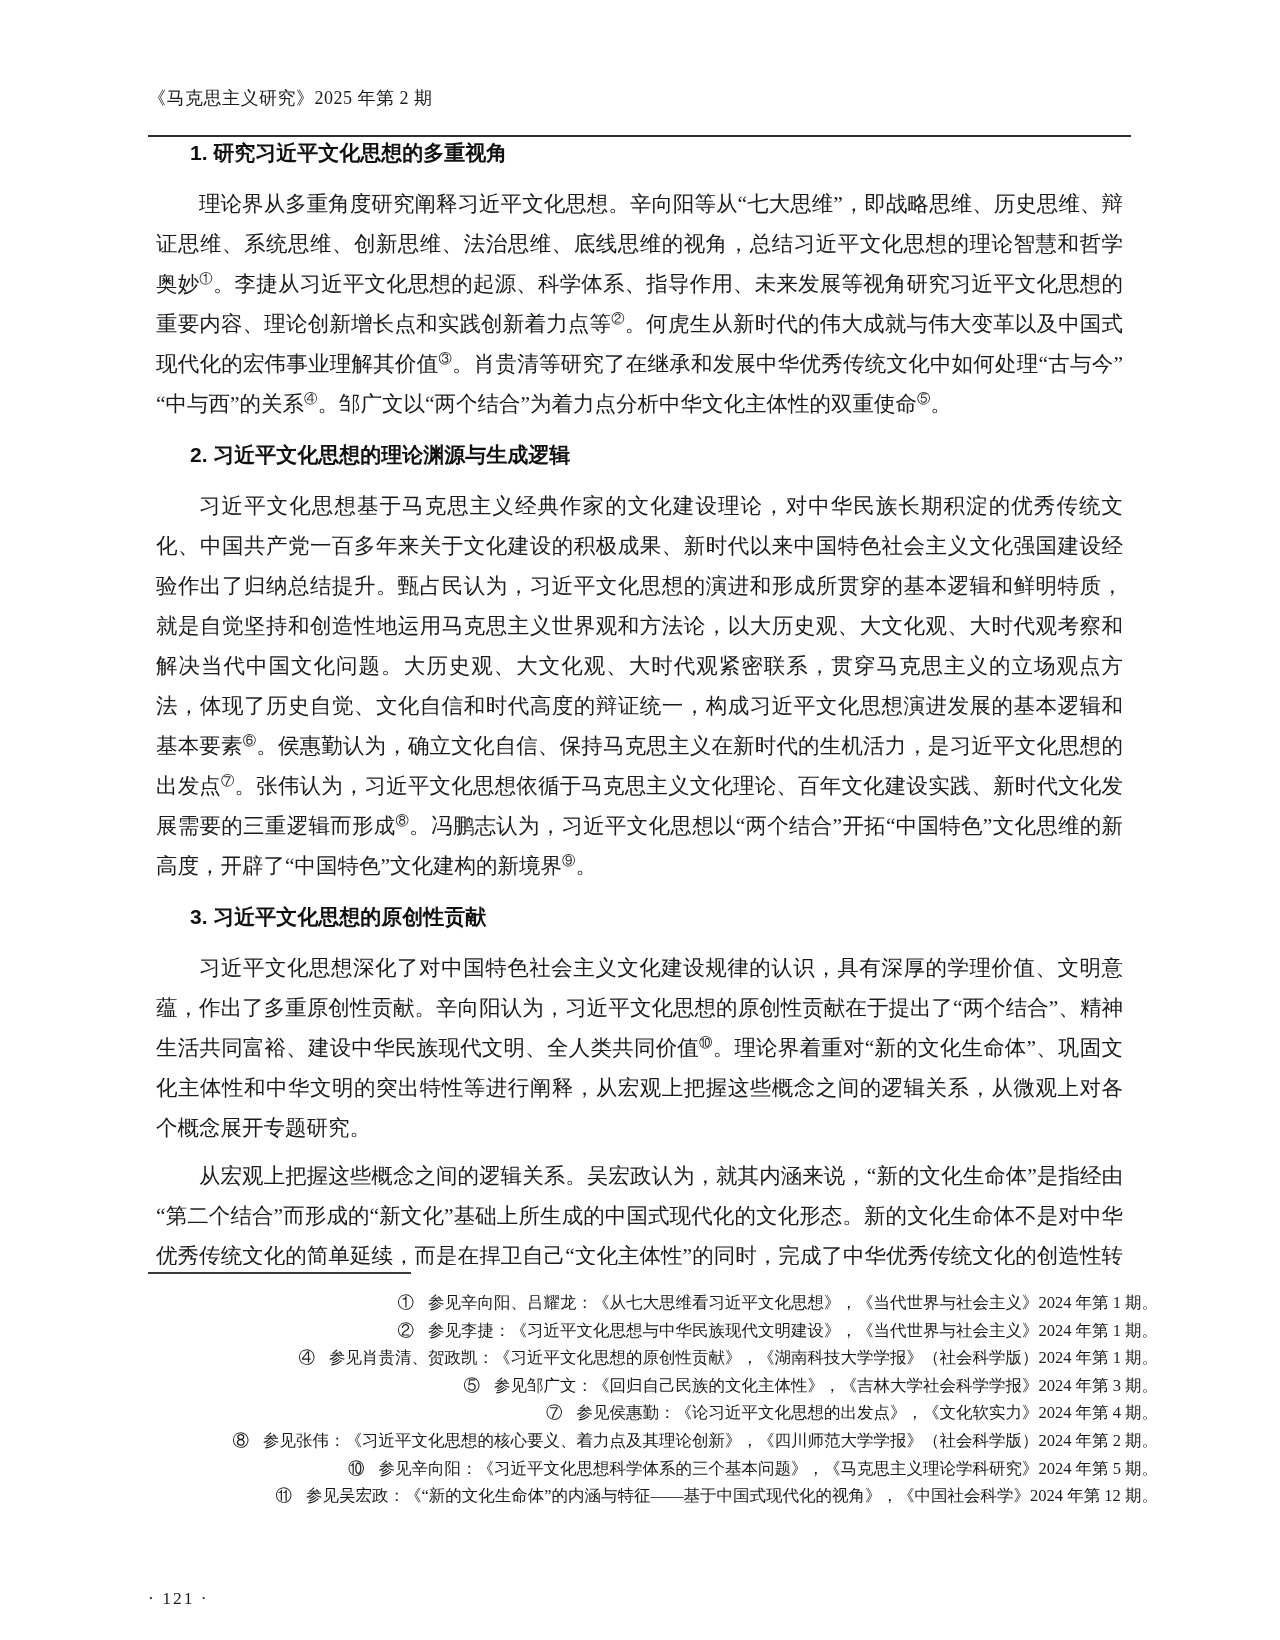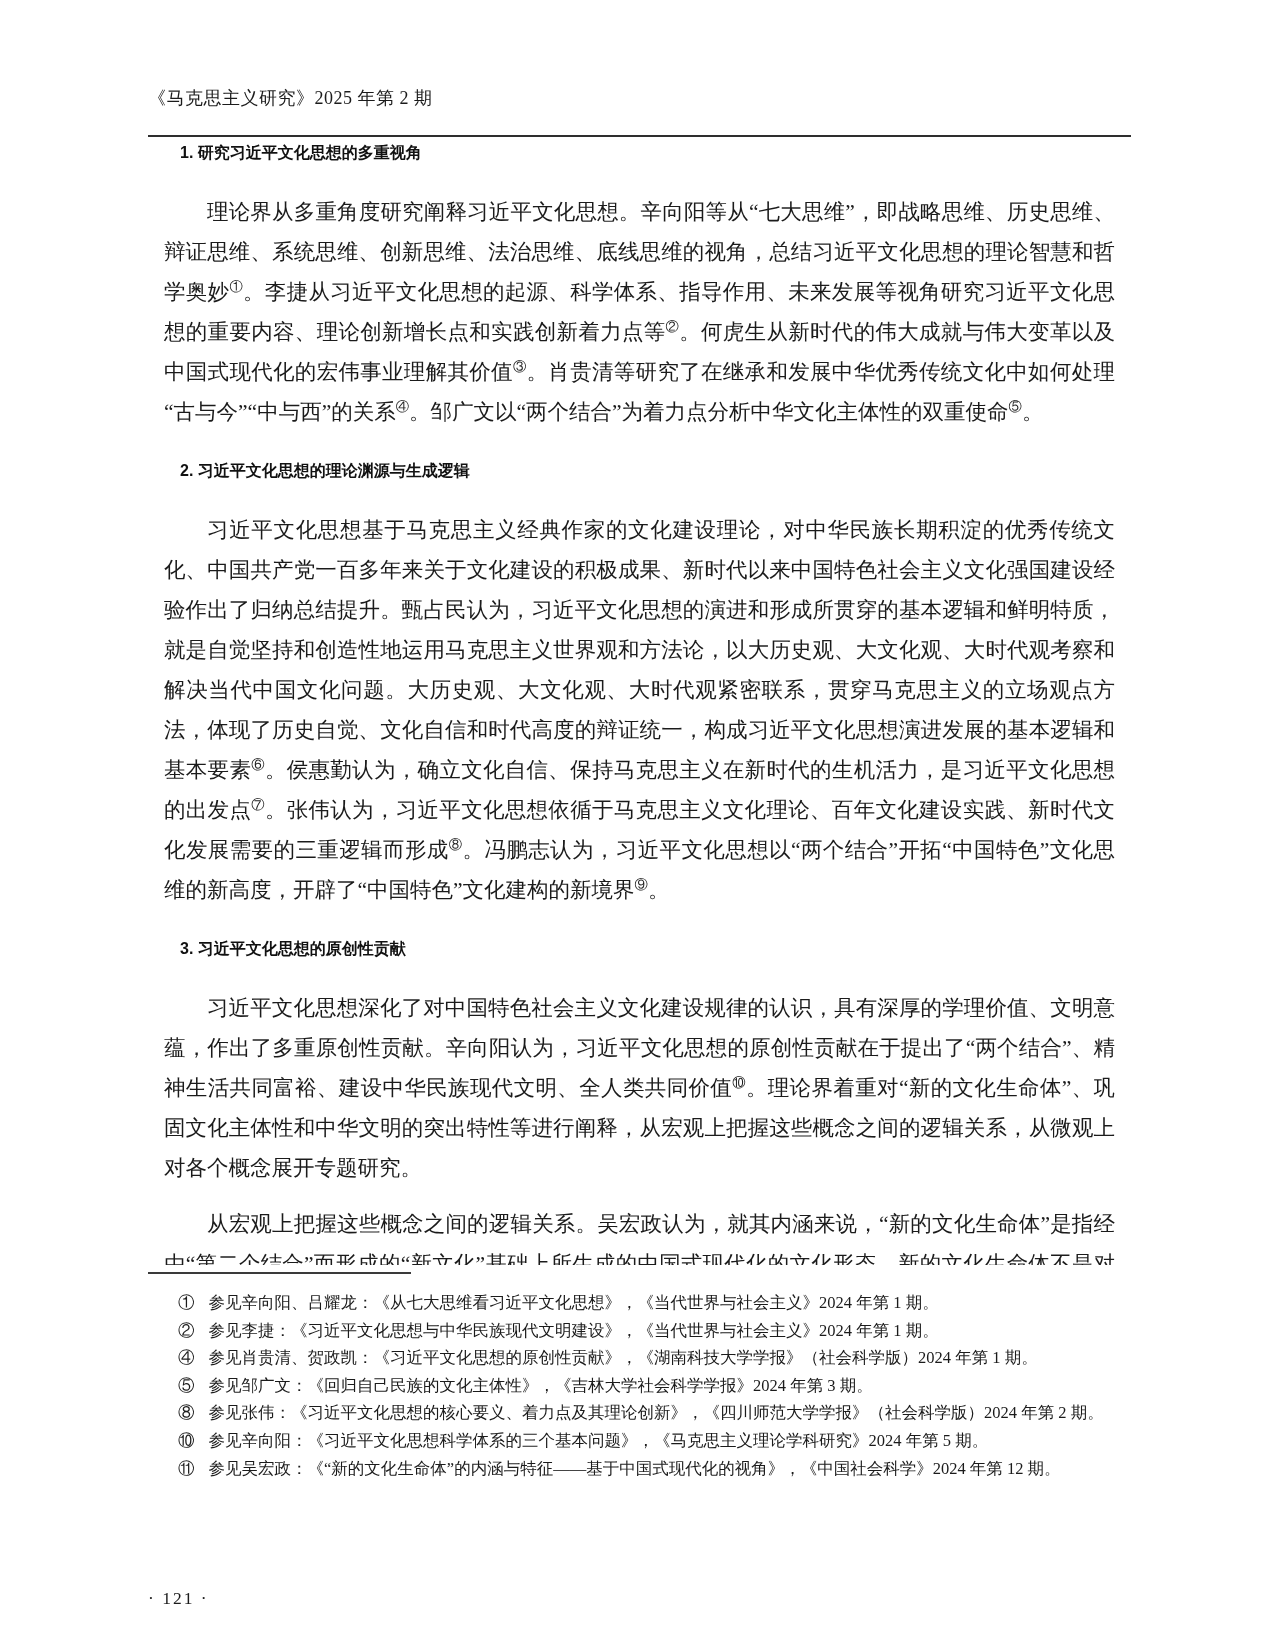--- a/index.html
+++ b/index.html
@@ -38,28 +38,28 @@
     left: 148px;
     top: 130px;
     width: 983px;
     height: 1135px;
     overflow: hidden;
   }
   .section-heading {
     margin: 0;
     padding: 0;
     text-indent: 2em;
-    font-size: 16px;
+    font-size: 21px;
     line-height: 46px;
     font-weight: 700;
     font-family: "Liberation Sans", "DejaVu Sans", sans-serif;
     color: #111;
   }
   .para {
-    margin: 16px;
+    margin: 8px;
     padding: 0;
     text-indent: 2em;
     text-align: justify;
     font-size: 21.5px;
     line-height: 40px;
   }
   .para sup {
     font-size: 0.62em;
     line-height: 0;
     vertical-align: super;
@@ -75,20 +75,21 @@
     width: 263px;
     height: 0;
     border-top: 2px solid #3a3a3a;
     margin-bottom: 15px;
   }
   .fn-item {
     font-size: 16.5px;
     line-height: 27.6px;
     padding-left: 30px;
     white-space: nowrap;
+    text-align: right;
   }
   .fn-num {
     display: inline-block;
     margin-right: 14px;
   }
   
   .page-num {
     position: absolute;
     left: 148px;
     top: 1588px;
@@ -126,20 +127,23 @@
     <div class="fn-item">
       <span class="fn-num">②</span><span>参见李捷：《习近平文化思想与中华民族现代文明建设》，《当代世界与社会主义》2024 年第 1 期。</span>
     </div>
     <div class="fn-item">
       <span class="fn-num">④</span><span>参见肖贵清、贺政凯：《习近平文化思想的原创性贡献》，《湖南科技大学学报》（社会科学版）2024 年第 1 期。</span>
     </div>
     <div class="fn-item">
       <span class="fn-num">⑤</span><span>参见邹广文：《回归自己民族的文化主体性》，《吉林大学社会科学学报》2024 年第 3 期。</span>
     </div>
     <div class="fn-item">
+      <span class="fn-num">⑦</span><span>参见侯惠勤：《论习近平文化思想的出发点》，《文化软实力》2024 年第 4 期。</span>
+    </div>
+    <div class="fn-item">
       <span class="fn-num">⑧</span><span>参见张伟：《习近平文化思想的核心要义、着力点及其理论创新》，《四川师范大学学报》（社会科学版）2024 年第 2 期。</span>
     </div>
     <div class="fn-item">
       <span class="fn-num">⑩</span><span>参见辛向阳：《习近平文化思想科学体系的三个基本问题》，《马克思主义理论学科研究》2024 年第 5 期。</span>
     </div>
     <div class="fn-item">
       <span class="fn-num">⑪</span><span>参见吴宏政：《“新的文化生命体”的内涵与特征——基于中国式现代化的视角》，《中国社会科学》2024 年第 12 期。</span>
     </div>
   </div>
 

